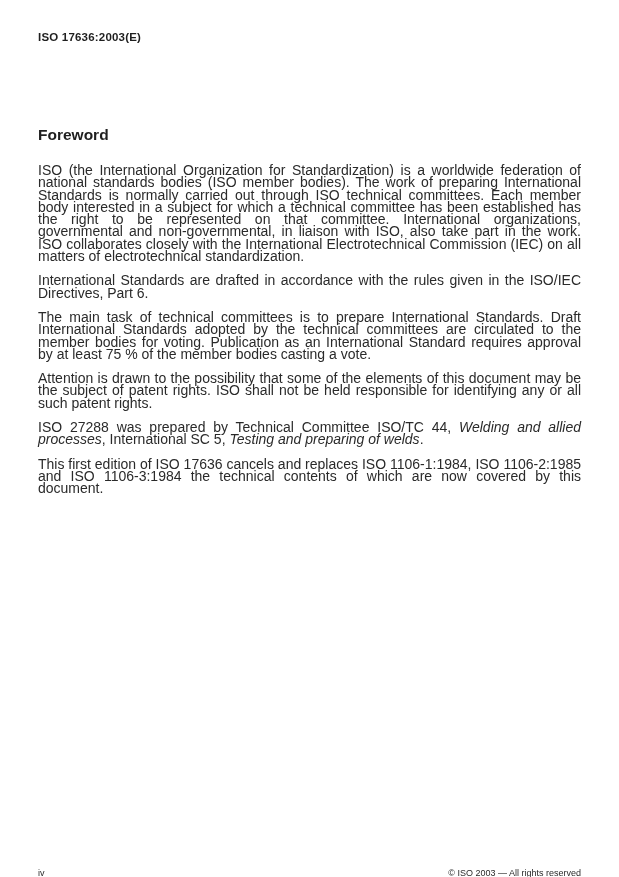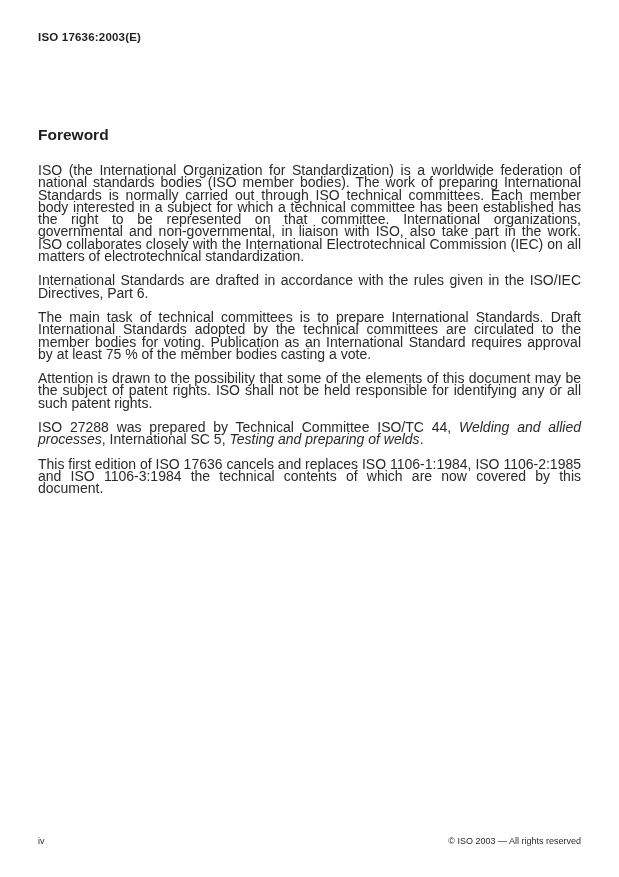--- a/index.html
+++ b/index.html
@@ -45,21 +45,21 @@
     text-align: justify;
     color: #2a2a2a;
     margin-bottom: 12px;
   }
   .body-text p:last-child { margin-bottom: 0; }
   .italic { font-style: italic; }
   .doc-footer {
     position: absolute;
     left: 38px;
     right: 38px;
-    top: 836px;
+    top: 868px;
     display: flex;
     justify-content: space-between;
     align-items: baseline;
     font-size: 9px;
     color: #2a2a2a;
   }
 </style>
 </head>
 <body>
 

